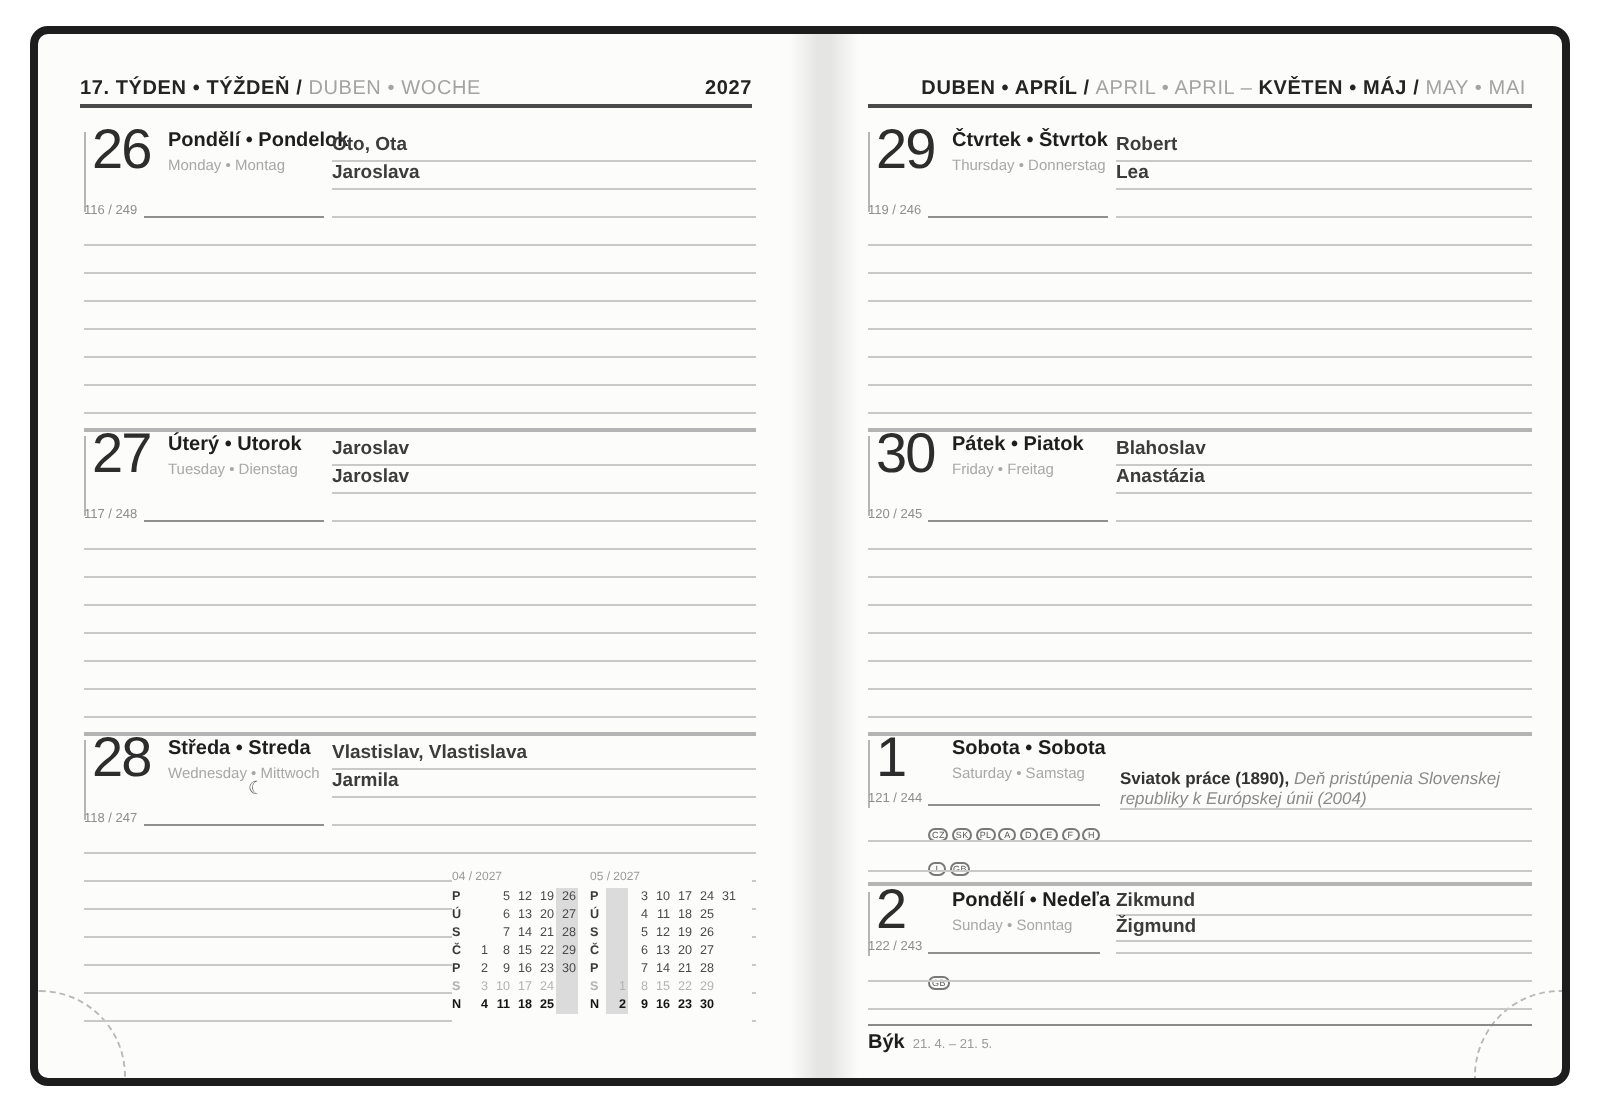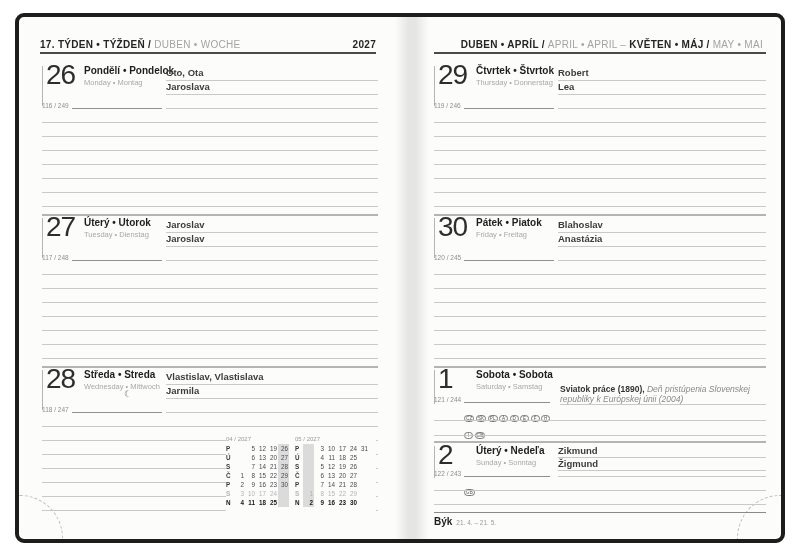--- a/index.html
+++ b/index.html
@@ -278,21 +278,21 @@
     <div class="badges" style="top:38px"><span class="badge">CZ</span><span class="badge">SK</span><span class="badge">PL</span><span class="badge">A</span><span class="badge">D</span><span class="badge">E</span><span class="badge">F</span><span class="badge">H</span></div>
     <div class="hline" style="top:52px"></div>
     <div class="badges" style="top:55px"><span class="badge">I</span><span class="badge">GB</span></div>
     <div class="hline" style="top:67px"></div>
     <div class="sep" style="top:73px"></div>
   </div>
 
   <div class="day rp" style="left:415px;top:427px;height:66px">
     <div class="vr" style="height:32px"></div>
     <div class="num">2</div>
-    <div class="dname">Úterý • Nedeľa</div>
+    <div class="dname">Pondělí • Nedeľa</div>
     <div class="dsub">Sunday • Sonntag</div>
     <div class="nrow" style="top:0;height:13px;line-height:13px">Zikmund</div>
     <div class="nrow" style="top:13px;height:13px;line-height:13px">Žigmund</div>
     <div class="pnum" style="top:26px">122 / 243</div>
     <div class="pul" style="top:32px;width:86px"></div>
     <div class="prul" style="top:32px"></div>
     <div class="badges" style="top:36px"><span class="badge">GB</span></div>
     <div class="hline" style="top:46px"></div>
     <div class="hline" style="top:60px"></div>
   </div>

